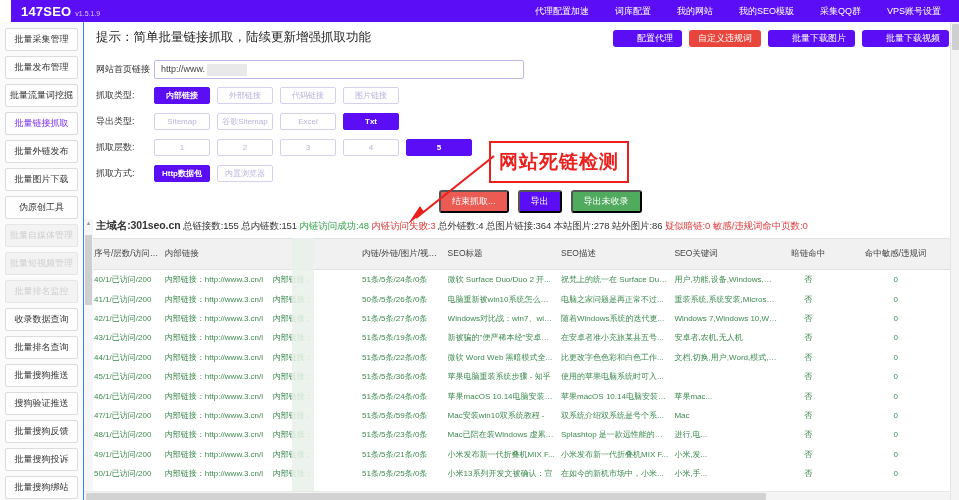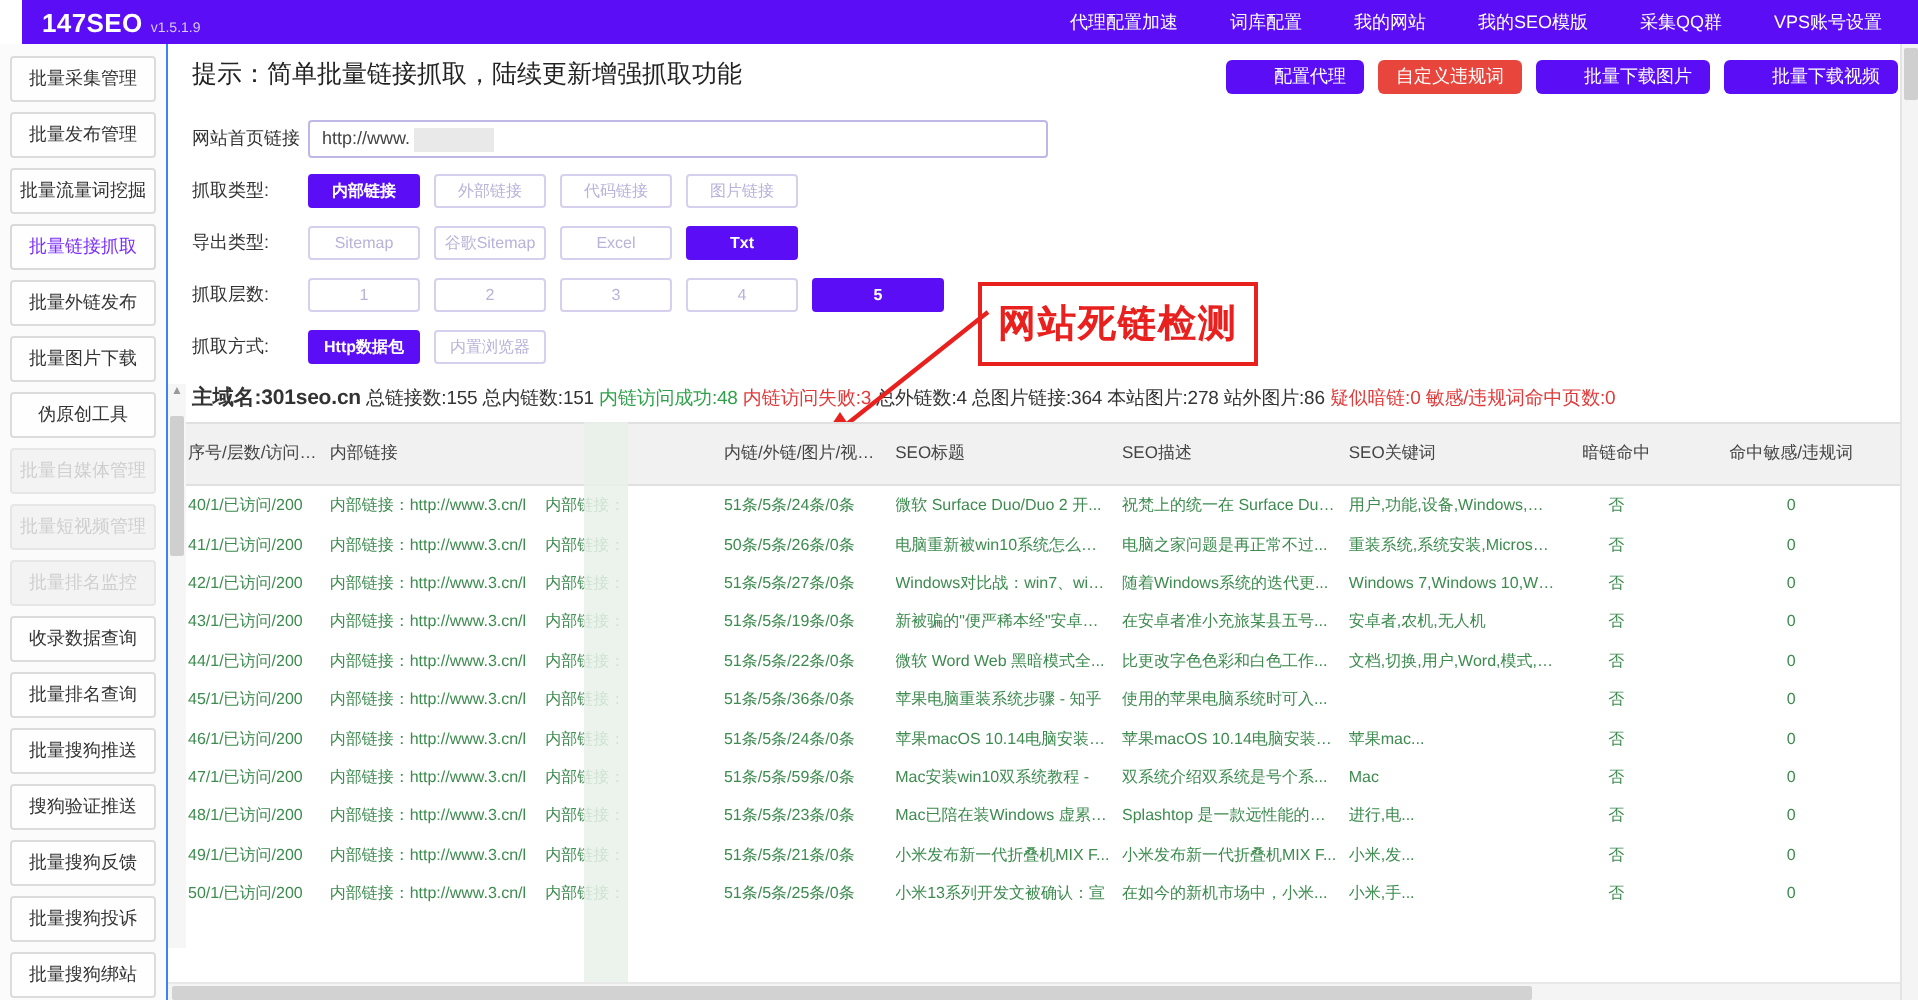--- a/index.html
+++ b/index.html
@@ -237,20 +237,25 @@
         <div class="opt wide sel">5</div>
       </div>
 
       <div class="frow">
         <span class="flabel">抓取方式:</span>
         <div class="opt sel">Http数据包</div>
         <div class="opt">内置浏览器</div>
       </div>
 
 
+      <div class="runbtns">
+        <button class="runbtn red">结束抓取...</button>
+        <button class="runbtn purple">导出</button>
+        <button class="runbtn green">导出未收录</button>
+      </div>
 
       <div class="callout">
         <span>网站死链检测</span>
       </div>
       <svg class="arrow" viewBox="0 0 96 72">
         <line x1="92" y1="2" x2="14" y2="64" stroke="#e8211f" stroke-width="2.2"></line>
         <polygon points="6,70 22,58 18,52" fill="#e8211f"></polygon>
       </svg>
     </div>
 

